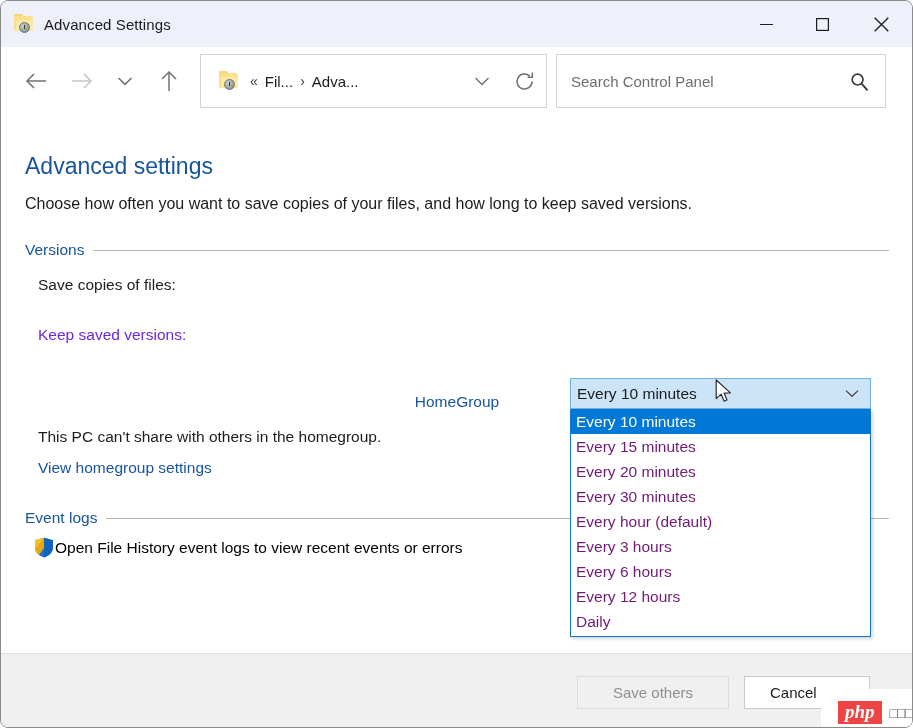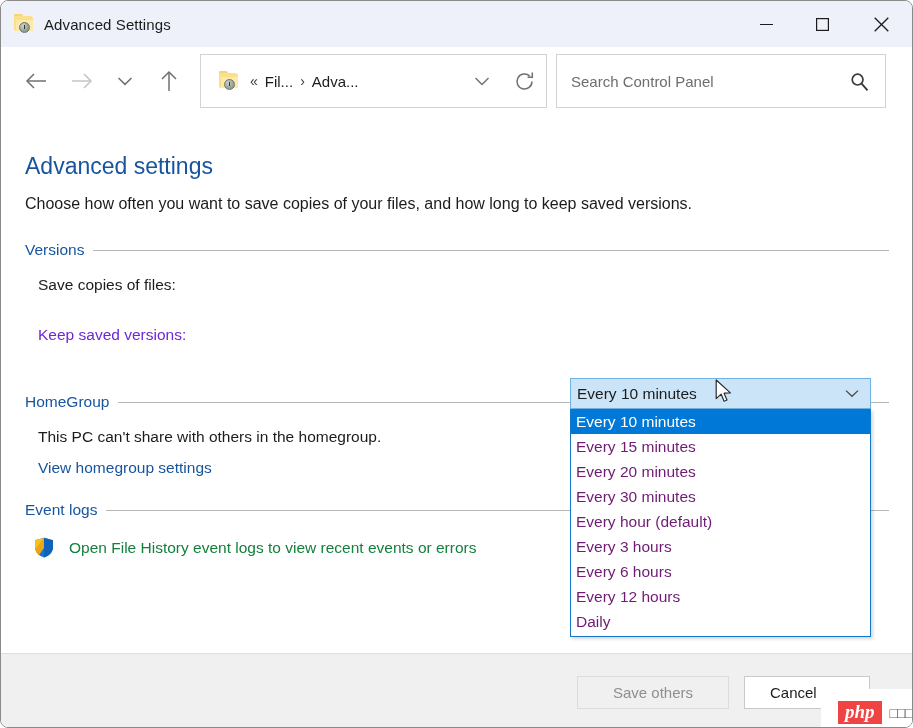--- a/index.html
+++ b/index.html
@@ -149,22 +149,22 @@
     display: flex; align-items: center;
     width: 864px;
   }
   .group-label {
     font-size: 15.5px; color: #16549e; white-space: nowrap;
   }
   .group-rule {
     flex: 1; height: 1px; background: #b6b6b6; margin-left: 9px;
   }
   #grp-versions { top: 126px; }
-  #grp-homegroup { top: 278px; }
-  #grp-eventlogs { top: 386px; }
+  #grp-homegroup { top: 278px; flex-direction: column; }
+  #grp-eventlogs { top: 394px; }
 
   #lbl-save-copies {
     position: absolute; left: 37px; top: 161px;
     font-size: 15.5px; color: #1c1c1c;
   }
   #lbl-keep-versions {
     position: absolute; left: 37px; top: 211px;
     font-size: 15.5px; color: #6d28d9;
   }
 
@@ -178,21 +178,21 @@
   }
 
   #ev-row {
     position: absolute; left: 33px; top: 422px;
     display: flex; align-items: center;
   }
   #shield-icon {
     width: 20px; height: 21px; position: relative; flex: none;
   }
   #ev-link {
-    margin-left: 15px; font-size: 15.5px; color: #15803d; cursor: pointer;
+    margin-left: 1px; font-size: 15.5px; color: #000000; cursor: pointer;
   }
 
   
   #combo {
     position: absolute; left: 569px; top: 263px;
     width: 301px; height: 31px;
     background: #cce4f7;
     border: 1px solid #6fb3e0;
     display: flex; align-items: center;
   }

